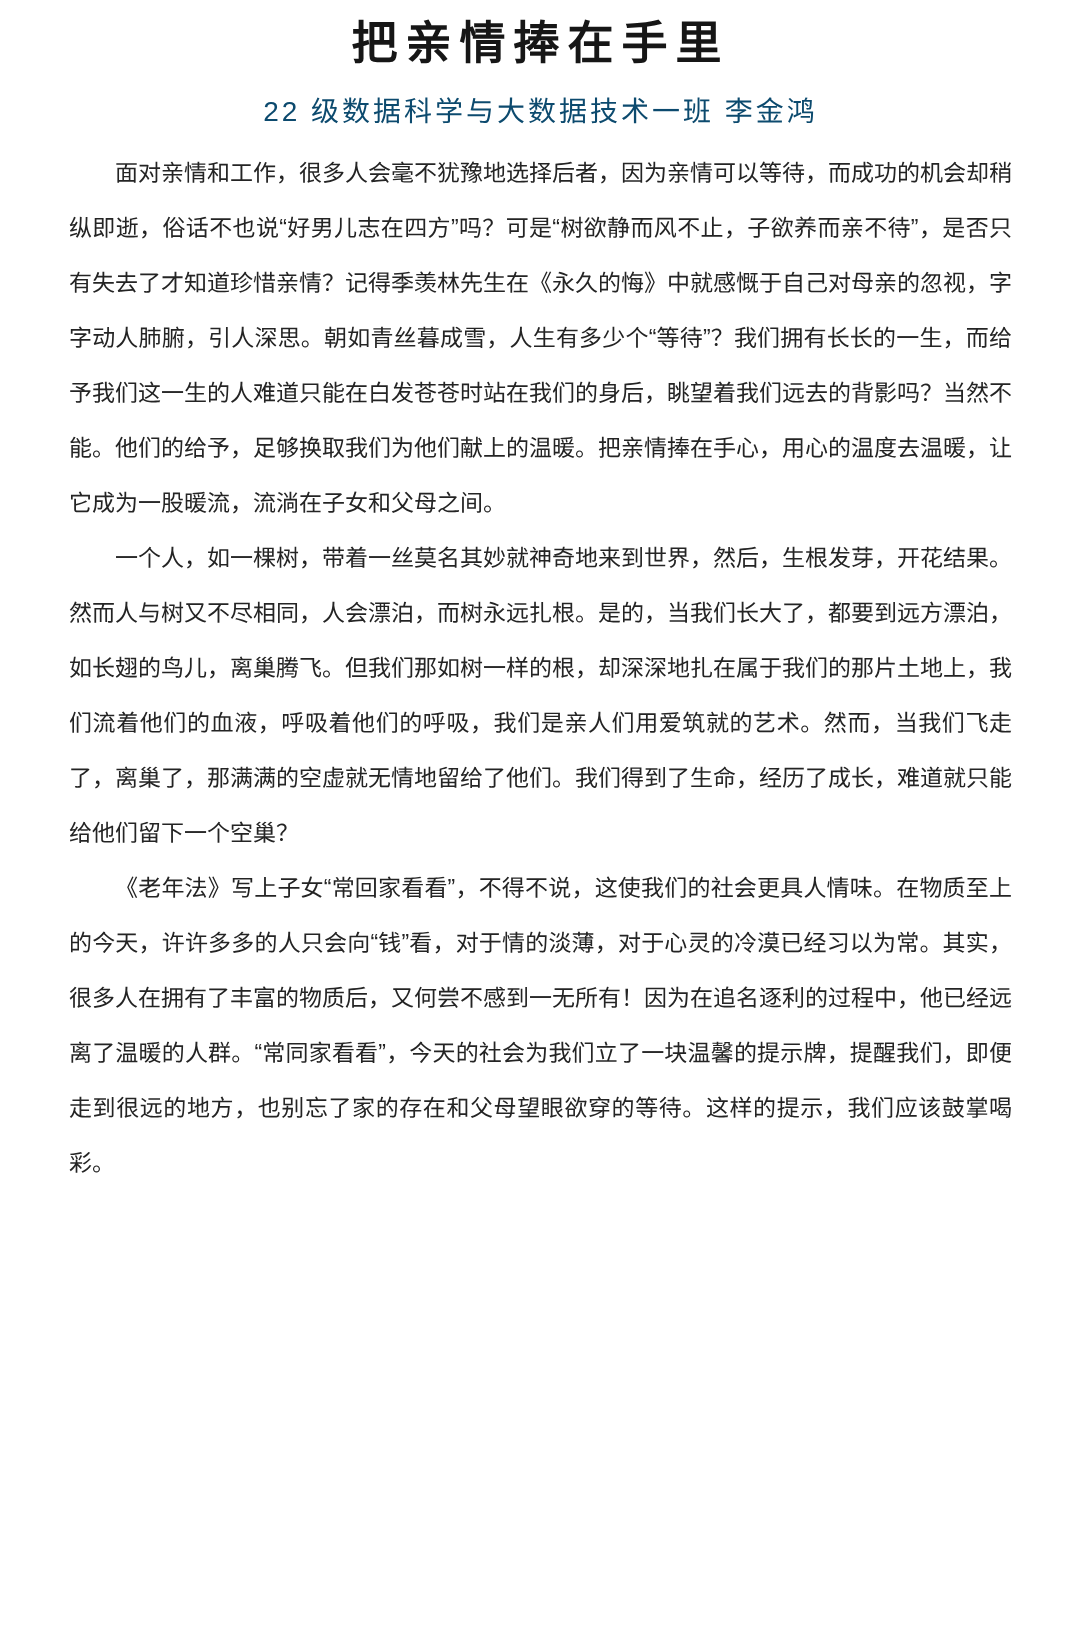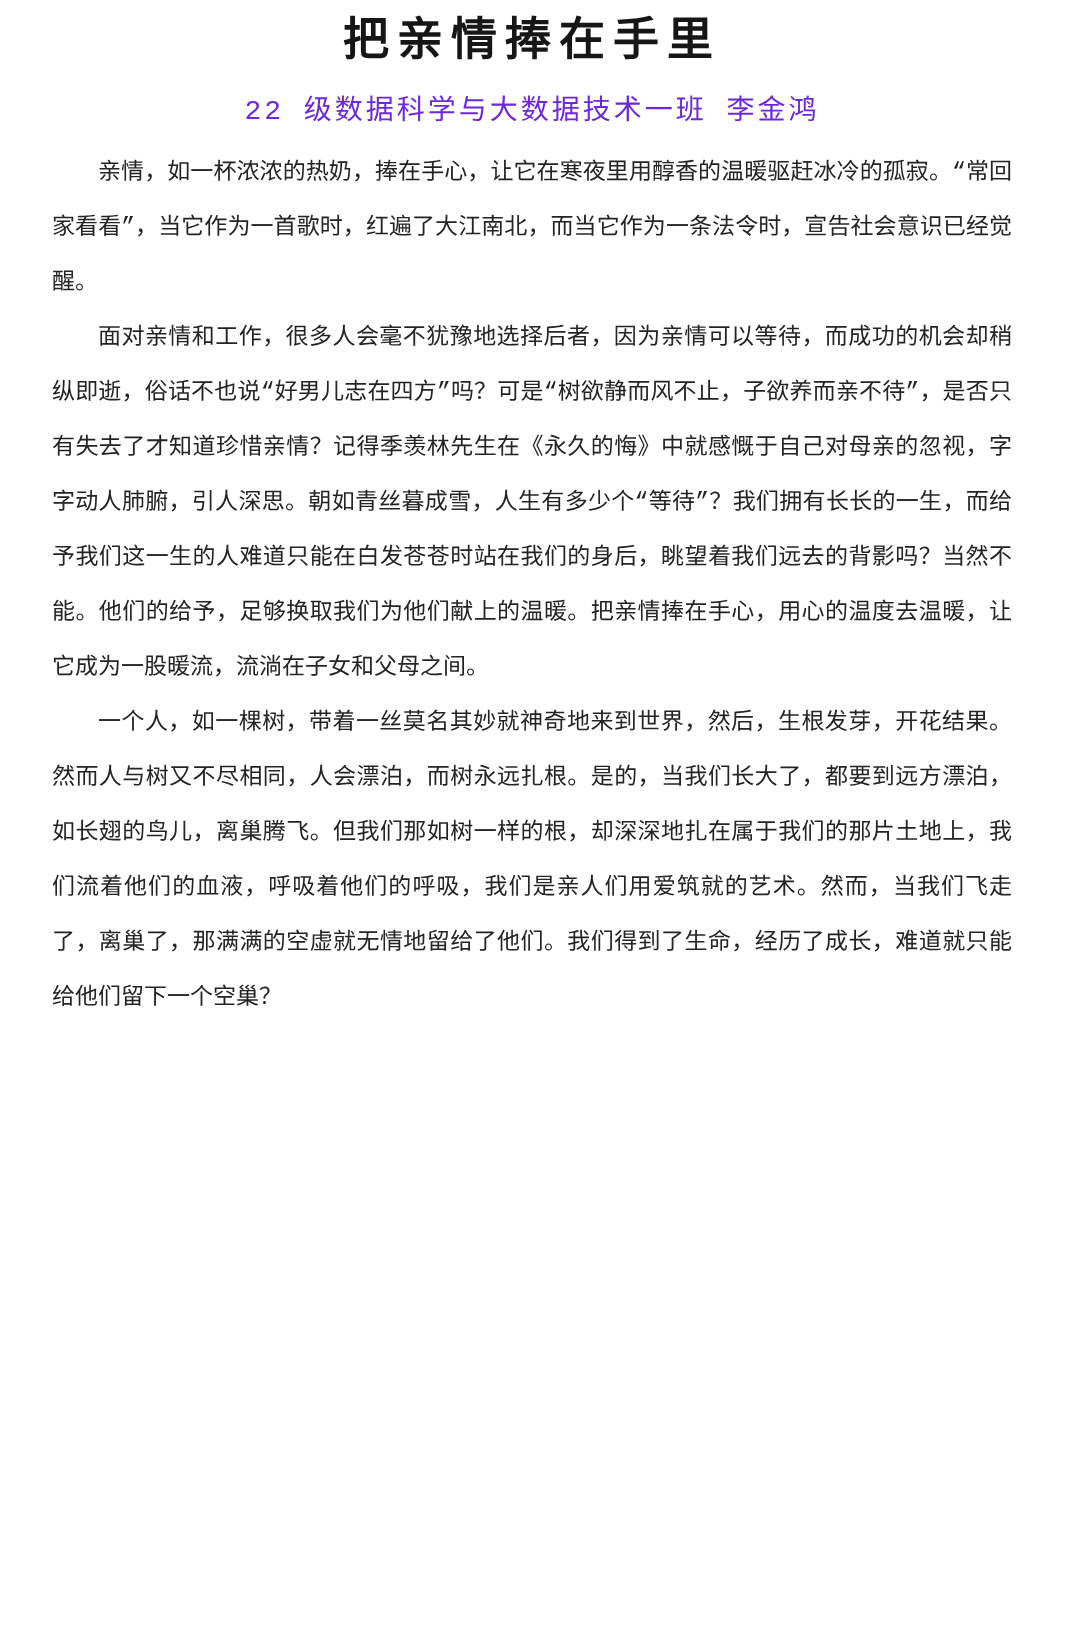--- a/index.html
+++ b/index.html
@@ -7,42 +7,42 @@
     padding: 0;
     background: #ffffff;
   }
   .page {
     position: relative;
     width: 1080px;
     min-height: 1646px;
     margin: 0 auto;
     background: #ffffff;
     box-sizing: border-box;
-    padding: 12px 68px 60px 52px;
+    padding: 12px 68px 60px 69px;
     color: #1f1f1f;
-    font-family: Liberation Mono, monospace;
+    font-family: Liberation Sans, sans-serif;
   }
   .essay-title {
     margin: 0;
     padding-top: 2px;
     text-align: center;
     font-size: 46px;
     font-weight: 600;
     letter-spacing: 8px;
     line-height: 58px;
     color: #161616;
   }
   .essay-byline {
     margin: 22px 0 0 0;
     text-align: center;
     font-size: 28px;
     font-weight: 400;
     letter-spacing: 3px;
     line-height: 36px;
-    color: #6d28d9;
+    color: #0c4a6e;
   }
   .essay-body {
     margin-top: 16px;
     font-size: 23px;
     line-height: 55px;
     text-align: justify;
     text-justify: inter-ideograph;
     color: #242424;
   }
   .essay-body p {
@@ -53,17 +53,17 @@
 </style>
 </head>
 <body>
 
 <div class="page">
   <h1 class="essay-title">把亲情捧在手里</h1>
 
   <h2 class="essay-byline">22 级数据科学与大数据技术一班  李金鸿</h2>
 
   <div class="essay-body">
-    <p>亲情，如一杯浓浓的热奶，捧在手心，让它在寒夜里用醇香的温暖驱赶冰冷的孤寂。“常回家看看”，当它作为一首歌时，红遍了大江南北，而当它作为一条法令时，宣告社会意识已经觉醒。</p>
     <p>面对亲情和工作，很多人会毫不犹豫地选择后者，因为亲情可以等待，而成功的机会却稍纵即逝，俗话不也说“好男儿志在四方”吗？可是“树欲静而风不止，子欲养而亲不待”，是否只有失去了才知道珍惜亲情？记得季羡林先生在《永久的悔》中就感慨于自己对母亲的忽视，字字动人肺腑，引人深思。朝如青丝暮成雪，人生有多少个“等待”？我们拥有长长的一生，而给予我们这一生的人难道只能在白发苍苍时站在我们的身后，眺望着我们远去的背影吗？当然不能。他们的给予，足够换取我们为他们献上的温暖。把亲情捧在手心，用心的温度去温暖，让它成为一股暖流，流淌在子女和父母之间。</p>
     <p>一个人，如一棵树，带着一丝莫名其妙就神奇地来到世界，然后，生根发芽，开花结果。然而人与树又不尽相同，人会漂泊，而树永远扎根。是的，当我们长大了，都要到远方漂泊，如长翅的鸟儿，离巢腾飞。但我们那如树一样的根，却深深地扎在属于我们的那片土地上，我们流着他们的血液，呼吸着他们的呼吸，我们是亲人们用爱筑就的艺术。然而，当我们飞走了，离巢了，那满满的空虚就无情地留给了他们。我们得到了生命，经历了成长，难道就只能给他们留下一个空巢？</p>
+    <p>《老年法》写上子女“常回家看看”，不得不说，这使我们的社会更具人情味。在物质至上的今天，许许多多的人只会向“钱”看，对于情的淡薄，对于心灵的冷漠已经习以为常。其实，很多人在拥有了丰富的物质后，又何尝不感到一无所有！因为在追名逐利的过程中，他已经远离了温暖的人群。“常同家看看”，今天的社会为我们立了一块温馨的提示牌，提醒我们，即便走到很远的地方，也别忘了家的存在和父母望眼欲穿的等待。这样的提示，我们应该鼓掌喝彩。</p>
   </div>
 </div>
 
 </body></html>

